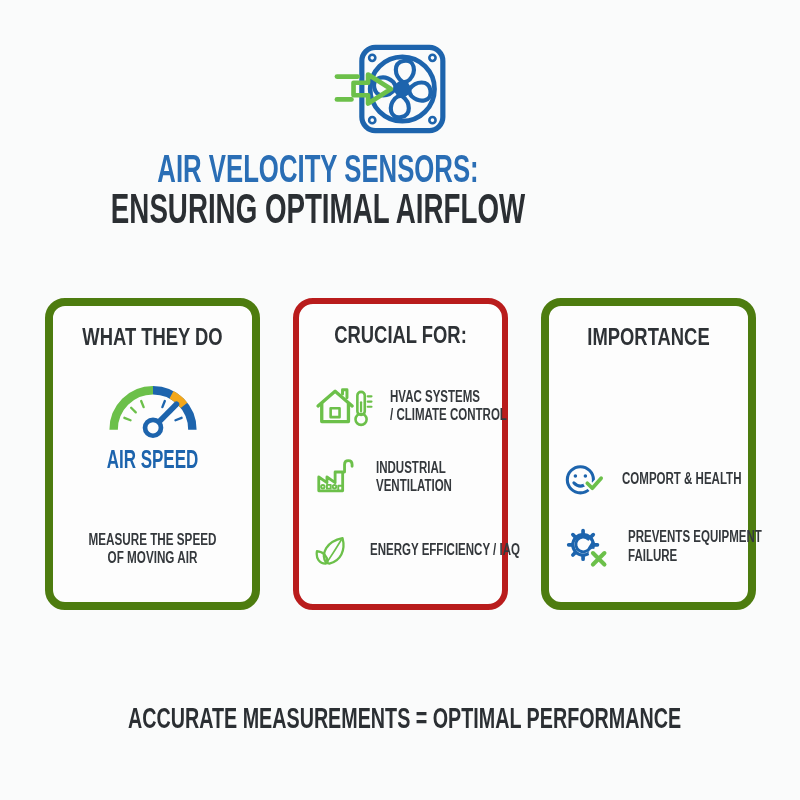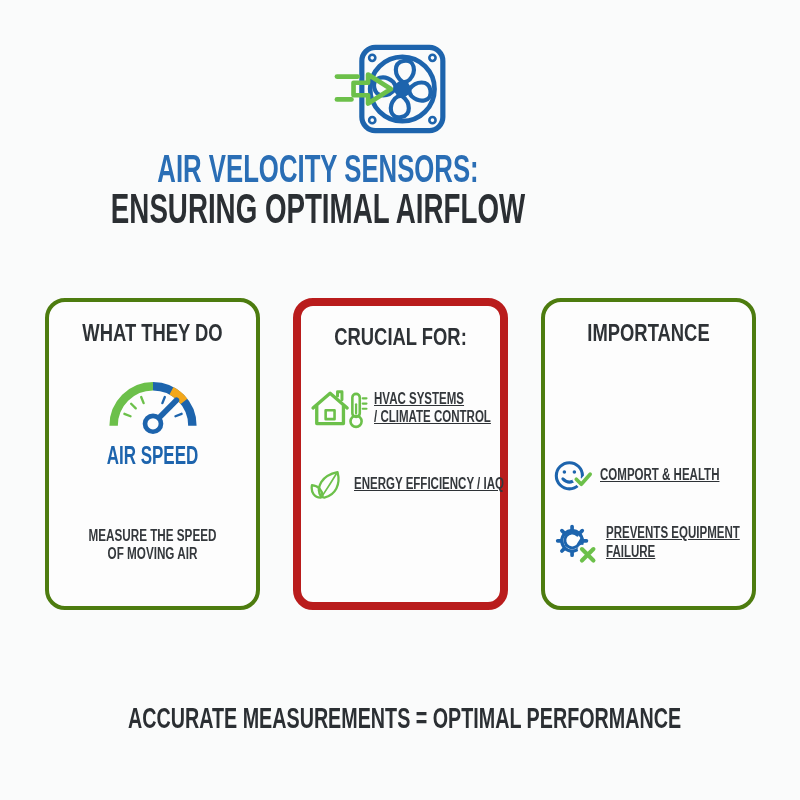--- a/index.html
+++ b/index.html
@@ -15,32 +15,32 @@
   .fan-wrap{position:absolute;left:312px;top:37px;width:135px;height:104px;}
 
   
   .title{position:absolute;top:151px;left:0;width:636px;text-align:center;}
   .title-line1{font-size:39px;line-height:36px;color:#2a6eb5;transform:scaleX(.66);transform-origin:center;}
   .title-line2{font-size:42px;line-height:40px;color:#2b2f33;transform:scaleX(.66);transform-origin:center;margin-top:2px;}
 
   
   .cards{position:absolute;top:298px;left:45px;width:713px;display:flex;gap:33px;}
   .card{width:215px;height:312px;box-sizing:border-box;border-radius:20px;background:#fdfdfd;}
-  .card-blue{border:4px solid #4d7c0f;}
-  .card-green{border:8px solid #b91c1c;}
+  .card-blue{border:8px solid #4d7c0f;}
+  .card-green{border:6px solid #b91c1c;}
   .card-heading{margin:19px 0 0 0;font-size:23px;line-height:24px;text-align:center;color:#2e3236;transform:scaleX(.8);transform-origin:center;}
 
   
   .gauge-wrap{width:104px;margin:30px auto 0;}
   .air-speed{font-size:25px;line-height:24px;text-align:center;color:#1d64ad;margin-top:8px;transform:scaleX(.68);transform-origin:center;}
   .desc{margin-top:60px;text-align:center;color:#34383c;}
   .desc .cond{font-size:16px;line-height:18px;transform:scaleX(.73);transform-origin:center;}
 
   
-  .row{display:flex;align-items:center;gap:6px;padding-left:9px;text-decoration:underline;}
+  .row{display:flex;align-items:center;gap:17px;padding-left:16px;}
   .row .icon{flex:0 0 auto;}
   .lbl{display:flex;flex-direction:column;}
   .lbl .cond{font-size:16px;line-height:18.5px;color:#34383c;transform:scaleX(.72);transform-origin:left center;}
   .lbl .cond:empty{display:none;}
   .mt-r1c2{margin-top:36px;}
   .mt-r2c2{margin-top:28px;}
   .mt-r3c2{margin-top:36px;text-align:right;}
   .mt-r1c3{margin-top:112px;}
   .mt-r2c3{margin-top:28px;justify-content:space-between;}
 
@@ -127,20 +127,36 @@
             <circle cx="62" cy="49" r="7.5" stroke-width="3.5"></circle>
             <path d="M71 18 h5 M71 25 h5 M71 32 h5" stroke-width="3"></path>
           </svg>
         </span>
         <span class="lbl">
           <span class="cond">HVAC SYSTEMS</span>
           <span class="cond">/ CLIMATE CONTROL</span>
         </span>
       </div>
 
+      <div class="row mt-r2c2">
+        <span class="icon">
+          <svg width="44" height="40" viewBox="0 0 70 62" fill="none" stroke="#6cc04a" stroke-linecap="round" stroke-linejoin="round">
+            <path d="M6 53 V31 L19 40 V31 L32 40 V23 H44 V53 Z" stroke-width="4.5"></path>
+            <path d="M47 23 V11 Q47 5 53 5 Q59 5 59 11 V14" stroke-width="4.5"></path>
+            <circle cx="12.5" cy="46.5" r="2.8" stroke-width="3"></circle>
+            <rect x="19" y="43.5" width="6" height="6" stroke-width="3"></rect>
+            <circle cx="31" cy="46.5" r="2.8" stroke-width="3"></circle>
+            <path d="M37 53 V45 H42" stroke-width="3"></path>
+          </svg>
+        </span>
+        <span class="lbl">
+          <span class="cond">INDUSTRIAL</span>
+          <span class="cond">VENTILATION</span>
+        </span>
+      </div>
 
       <div class="row mt-r3c2">
         <span class="icon">
           <svg width="38" height="35" viewBox="0 0 58 52" fill="none" stroke="#6cc04a" stroke-linecap="round" stroke-linejoin="round">
             <path d="M17 45 C8 30 18 12 42 7 C47 26 39 42 22 46 C20 45.7 18.3 45.4 17 45 Z" stroke-width="3.5"></path>
             <path d="M19 43 C27 31 34 20 40 10" stroke-width="2.5"></path>
             <path d="M16 46 C7 46 1 38 3 27 C13 28 19 35 19 43 C19 44.2 18 45.3 16 46 Z" stroke-width="3.5"></path>
           </svg>
         </span>
         <span class="lbl">

